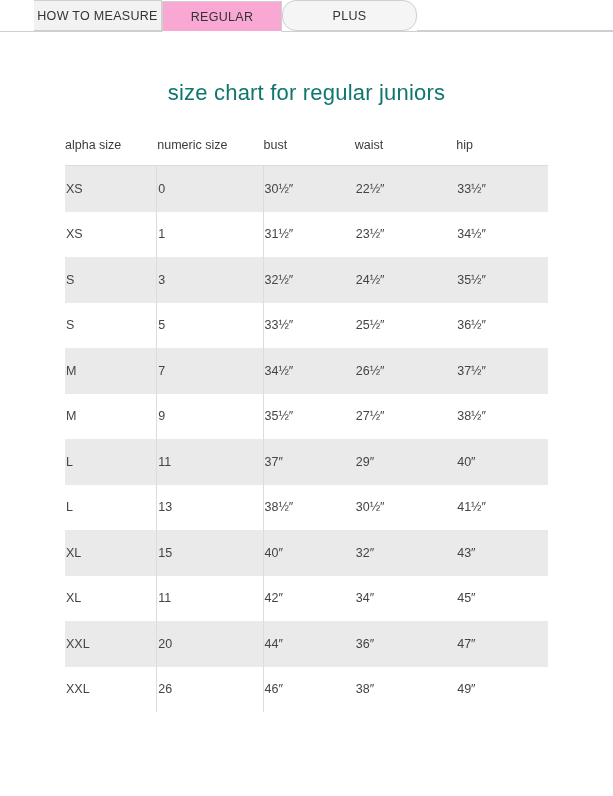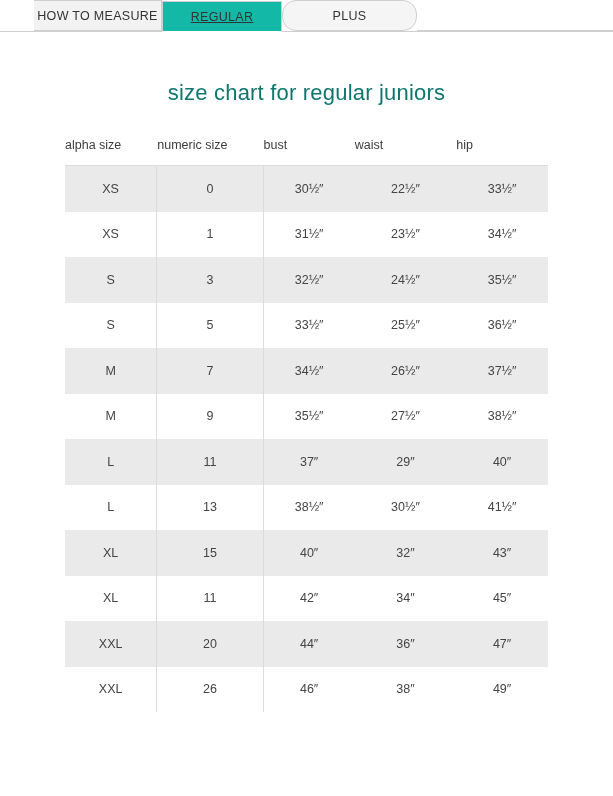--- a/index.html
+++ b/index.html
@@ -37,25 +37,24 @@
   }
   .tab.tab-measure {
     width: 128px;
     background: #f2f2f2;
     border-left: none;
     font-weight: normal;
     margin-left: 34px;
   }
   .tab.tab-regular {
     width: 120px;
-    background: #14b8a6;
+    background: #f9a8d4;
     border-bottom-color: #ffffff;
     position: relative;
     top: 1px;
-    text-decoration: underline;
   }
   .tab.tab-plus {
     width: 135px;
     background: #f5f5f5;
     border-radius: 14px;
   }
   .tab-spacer {
     flex: 1;
     height: 31px;
     border-bottom: 1px solid #cfcfcf;
@@ -109,21 +108,20 @@
   table.size-chart th.col-waist,
   table.size-chart td.col-waist {
     width: 21%;
   }
   table.size-chart th.col-hip,
   table.size-chart td.col-hip {
     width: 19%;
   }
   table.size-chart td {
     height: 43.5px;
-    text-align: center;
     vertical-align: middle;
     font-size: 12.5px;
     color: #444444;
   }
   table.size-chart tr.shaded td {
     background: #eaeaea;
   }
   
   table.size-chart td.col-numeric,
   table.size-chart th.col-numeric {

